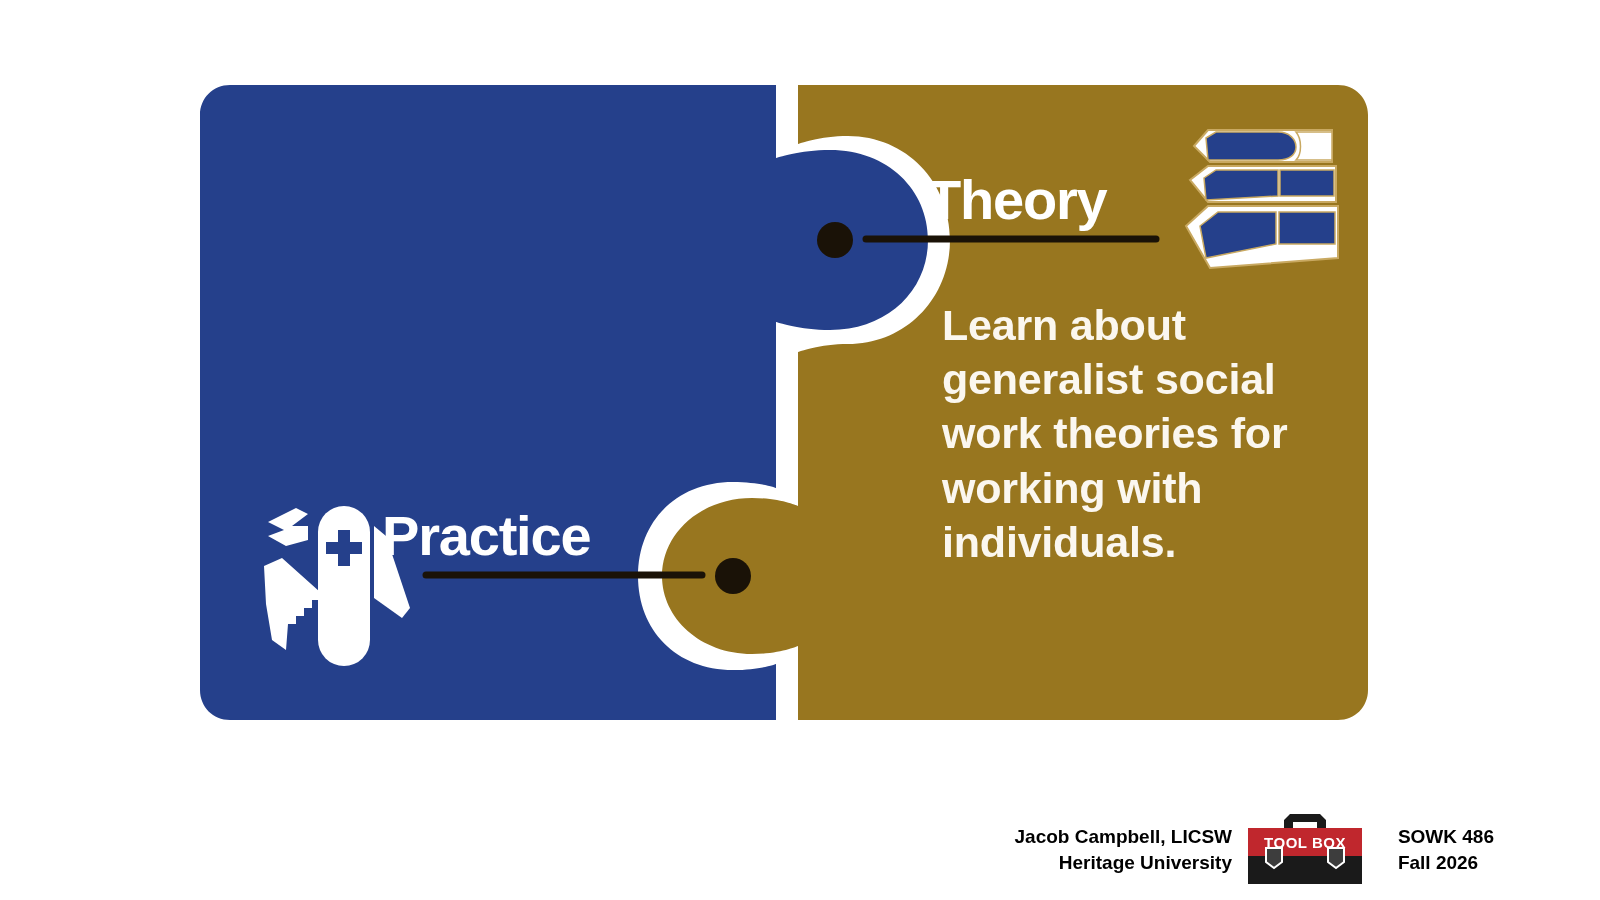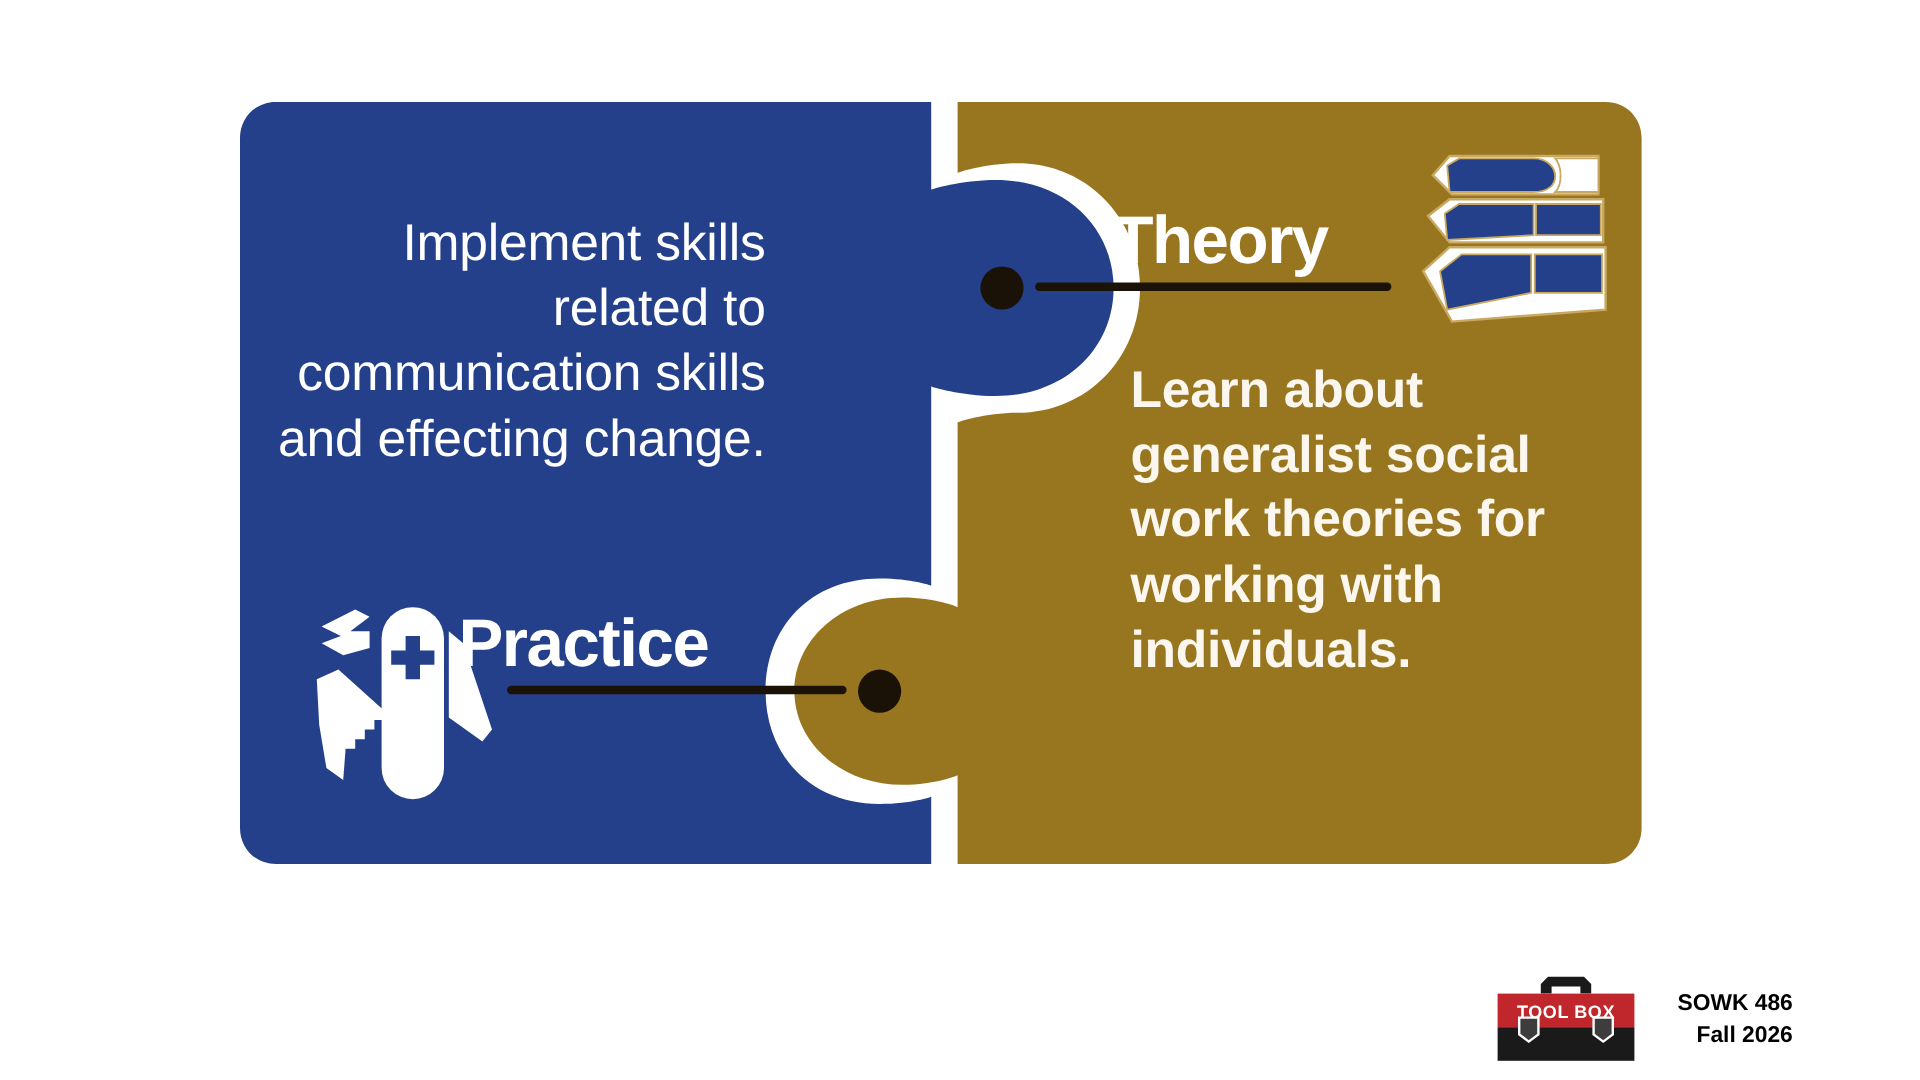--- a/index.html
+++ b/index.html
@@ -91,21 +91,21 @@
     text-align: right;
     color: #000000;
     font-size: 19px;
     font-weight: 700;
     line-height: 1.38;
   }
   #footer-right-text {
     position: absolute;
     right: 106px;
     bottom: 14px;
-    text-align: right;
+    text-align: left;
     color: #000000;
     font-size: 19px;
     font-weight: 700;
     line-height: 1.38;
     margin-top: 40px;
   }
   #toolbox-logo {
     position: absolute;
     right: 230px;
     bottom: 4px;
@@ -183,31 +183,34 @@
                L 34 116 L 34 124 L 26 124 L 24 150 L 10 140 L 4 104 Z"></path>
 
       <path fill="#ffffff" d="M 112 26 L 124 36 L 148 108 L 140 118 L 112 98 Z"></path>
 
       <rect x="56" y="6" width="52" height="160" rx="26" fill="#ffffff"></rect>
       <path fill="#25408B" d="M 76 30 L 88 30 L 88 42 L 100 42 L 100 54 L 88 54 L 88 66
                L 76 66 L 76 54 L 64 54 L 64 42 L 76 42 Z"></path>
     </g>
   </svg>
 
-  <div class="overlay" id="practice-body">Implement skills related to communication skills and effecting change.</div>
 
   <div class="overlay node-title" id="theory-title">Theory</div>
 
   <div class="overlay node-title" id="practice-title">Practice</div>
 
   <div class="overlay" id="theory-body">Learn about generalist social work theories for working with individuals.</div>
 </div>
 
 <div id="footer">
 
+  <div id="footer-left-text">
+    <div>Jacob Campbell, LICSW</div>
+    <div>Heritage University</div>
+  </div>
 
   <svg id="toolbox-logo" viewBox="0 0 130 78">
 
     <path d="M 44 20 L 44 12 L 50 6 L 80 6 L 86 12 L 86 20 L 77 20 L 77 14 L 53 14 L 53 20 Z" fill="#1a1a1a"></path>
 
     <rect x="8" y="20" width="114" height="28" fill="#c0272d"></rect>
 
     <rect x="8" y="48" width="114" height="28" fill="#1a1a1a"></rect>
 
     <path d="M 26 40 L 42 40 L 42 54 L 34 60 L 26 54 Z" fill="#3d3d3d" stroke="#ffffff" stroke-width="2"></path>

